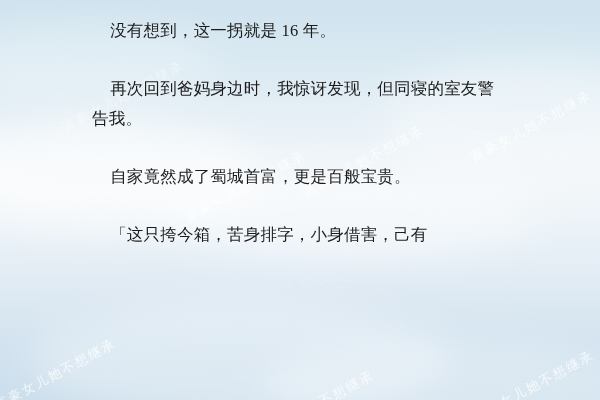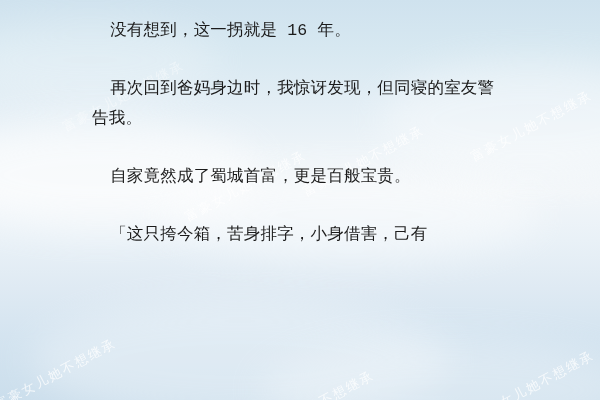--- a/index.html
+++ b/index.html
@@ -70,21 +70,21 @@
     padding: 16px 92px 0 92px;
     box-sizing: border-box;
   }
   p.para {
     margin: 0 0 28px 0;
     font-size: 16.5px;
     line-height: 30px;
     color: #1b1b1b;
     text-indent: 1.1em;
     letter-spacing: 0.2px;
-    font-family: Liberation Mono, monospace;
+    font-family: Liberation Serif, serif;
   }
   p.para:last-child { margin-bottom: 0; }
 </style>
 </head>
 <body>
 
 <div id="page">
 
   <div class="cloud c1"></div>
   <div class="cloud c2"></div>

